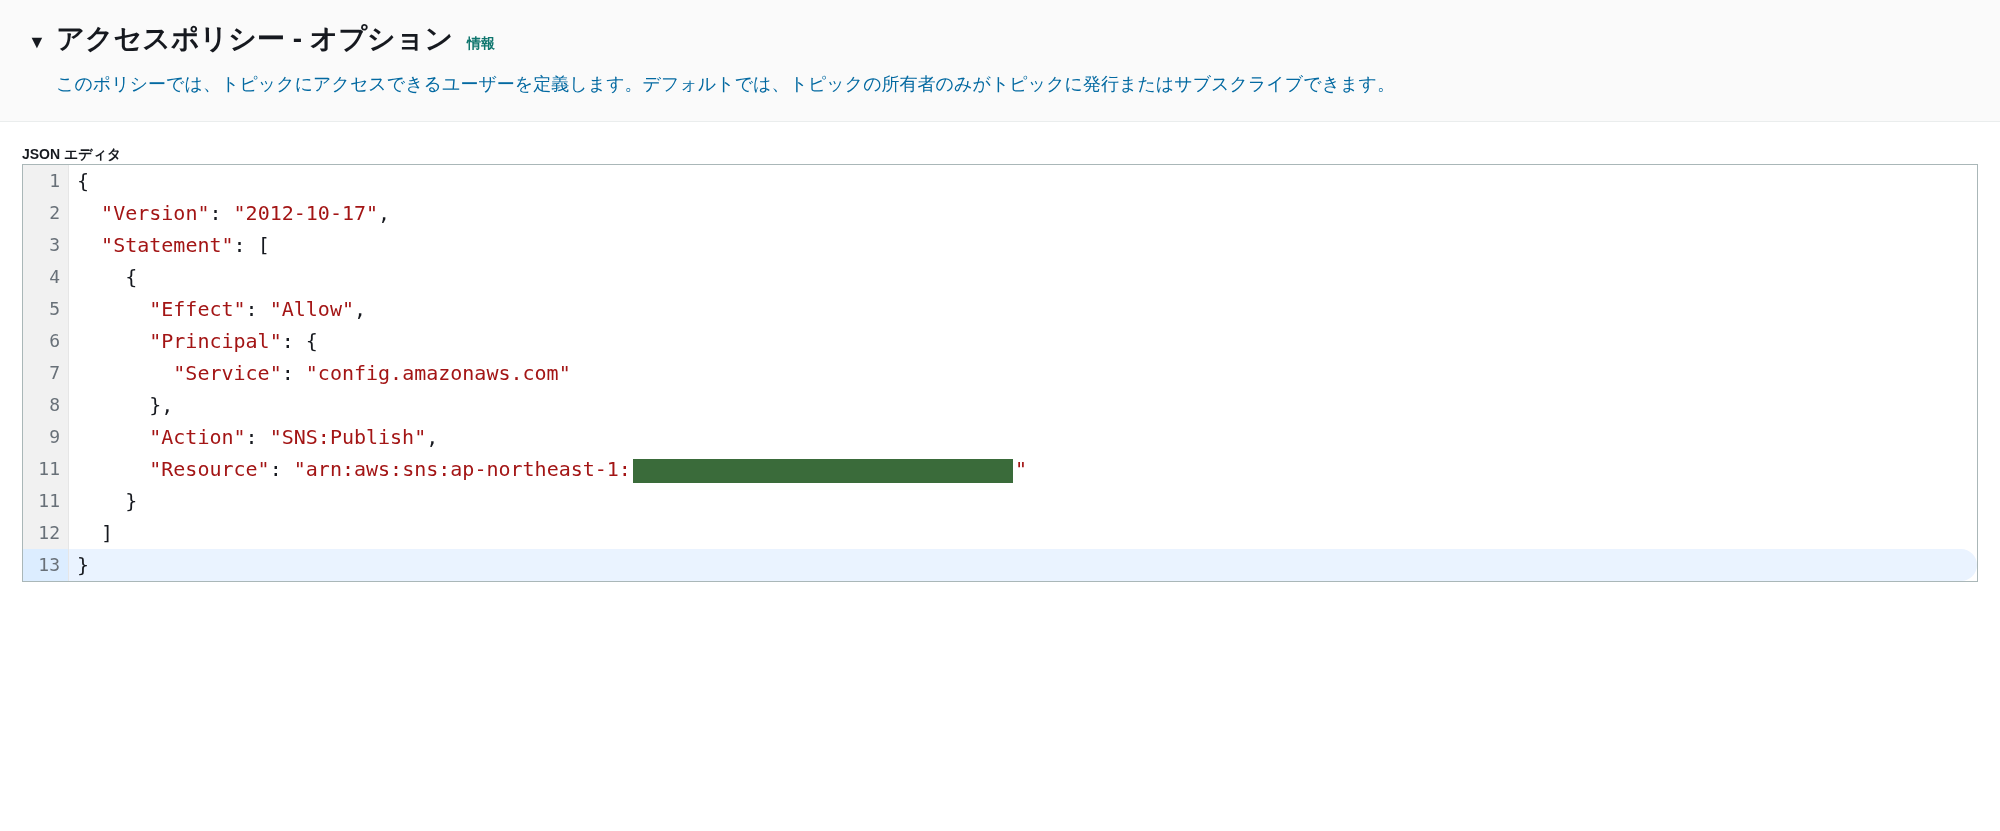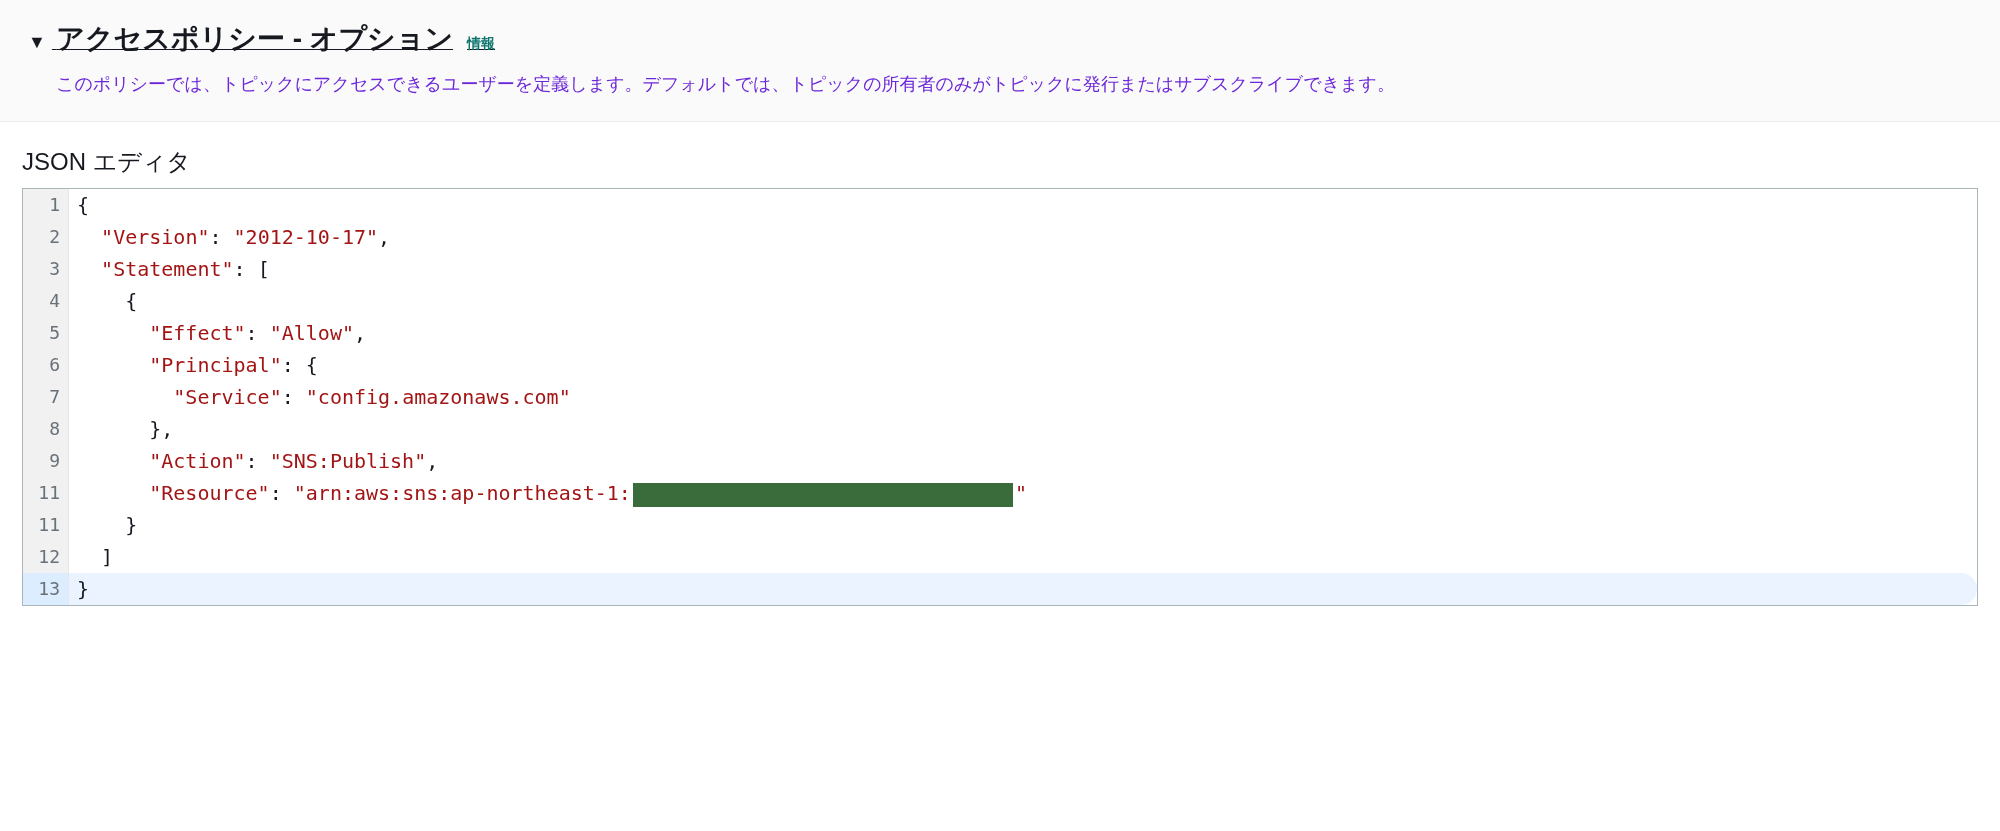--- a/index.html
+++ b/index.html
@@ -14,21 +14,20 @@
     }
     .header-section {
       background: #fafafa;
       border-bottom: 1px solid #eaeded;
       padding: 20px 28px 24px 28px;
     }
     .header-title-row {
       display: flex;
       align-items: baseline;
       gap: 14px;
-      text-decoration: underline;
     }
     .collapse-toggle {
       cursor: pointer;
       font-size: 18px;
       color: #16191f;
       user-select: none;
       display: inline-block;
       margin-right: 6px;
     }
     .section-title {
@@ -40,31 +39,30 @@
     .info-link {
       font-size: 14px;
       color: #0f766e;
       font-weight: 700;
       cursor: pointer;
     }
     .section-description {
       margin-top: 14px;
       margin-left: 28px;
       font-size: 18px;
-      color: #6d28d9;
+      color: #0369a1;
       line-height: 1.4;
     }
     .body-section {
       padding: 24px 22px 24px 22px;
     }
     .editor-label {
-      font-size: 24px;
+      font-size: 14px;
       color: #16191f;
-      margin-bottom: 10px;
-      font-weight: 400;
+      font-weight: 700;
     }
     .code-editor {
       border: 1px solid #aab7b8;
       background: #ffffff;
       font-family: "Monaco", "Menlo", "Consolas", monospace;
       font-size: 20px;
       line-height: 32px;
     }
     .code-line {
       display: flex;

